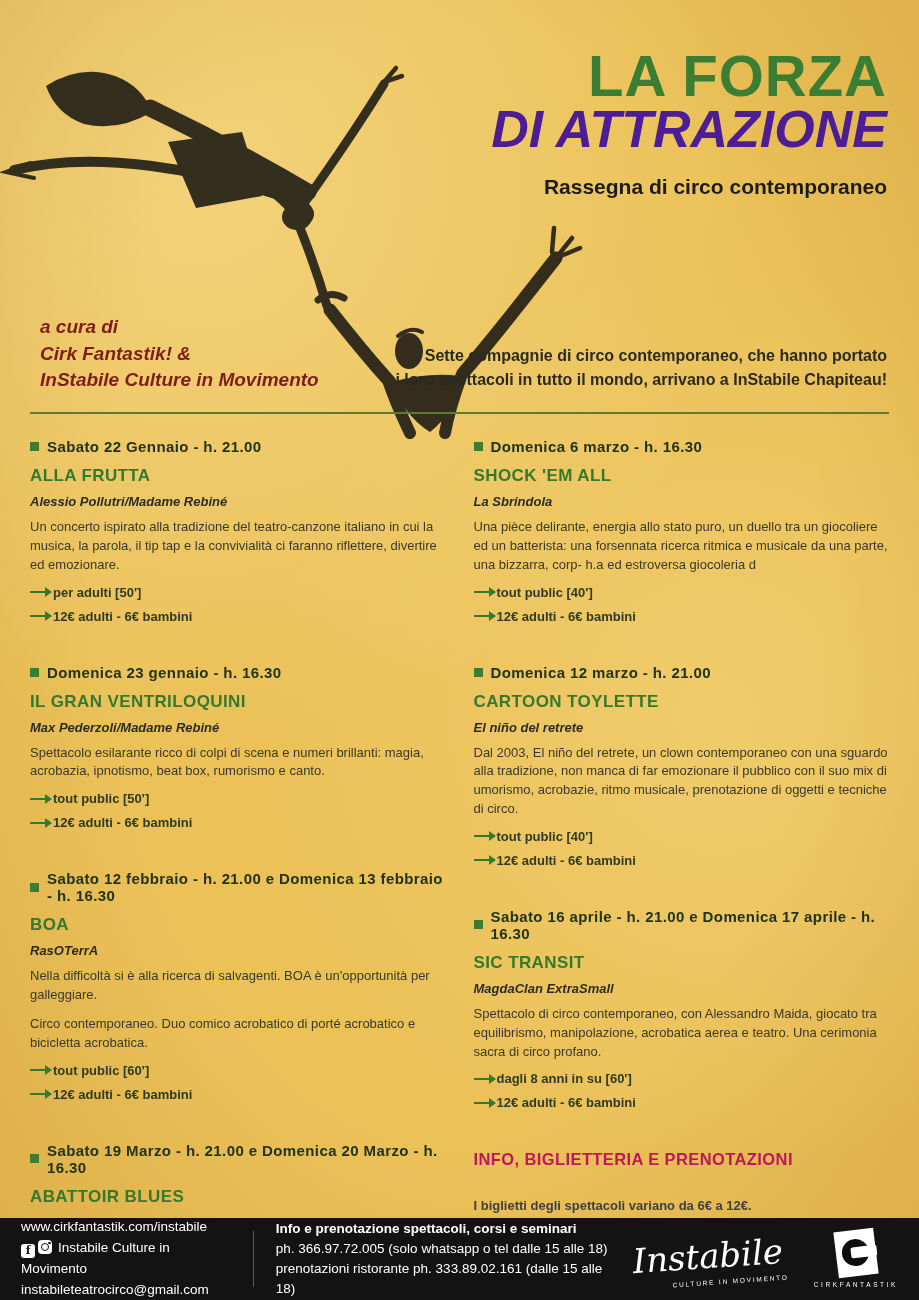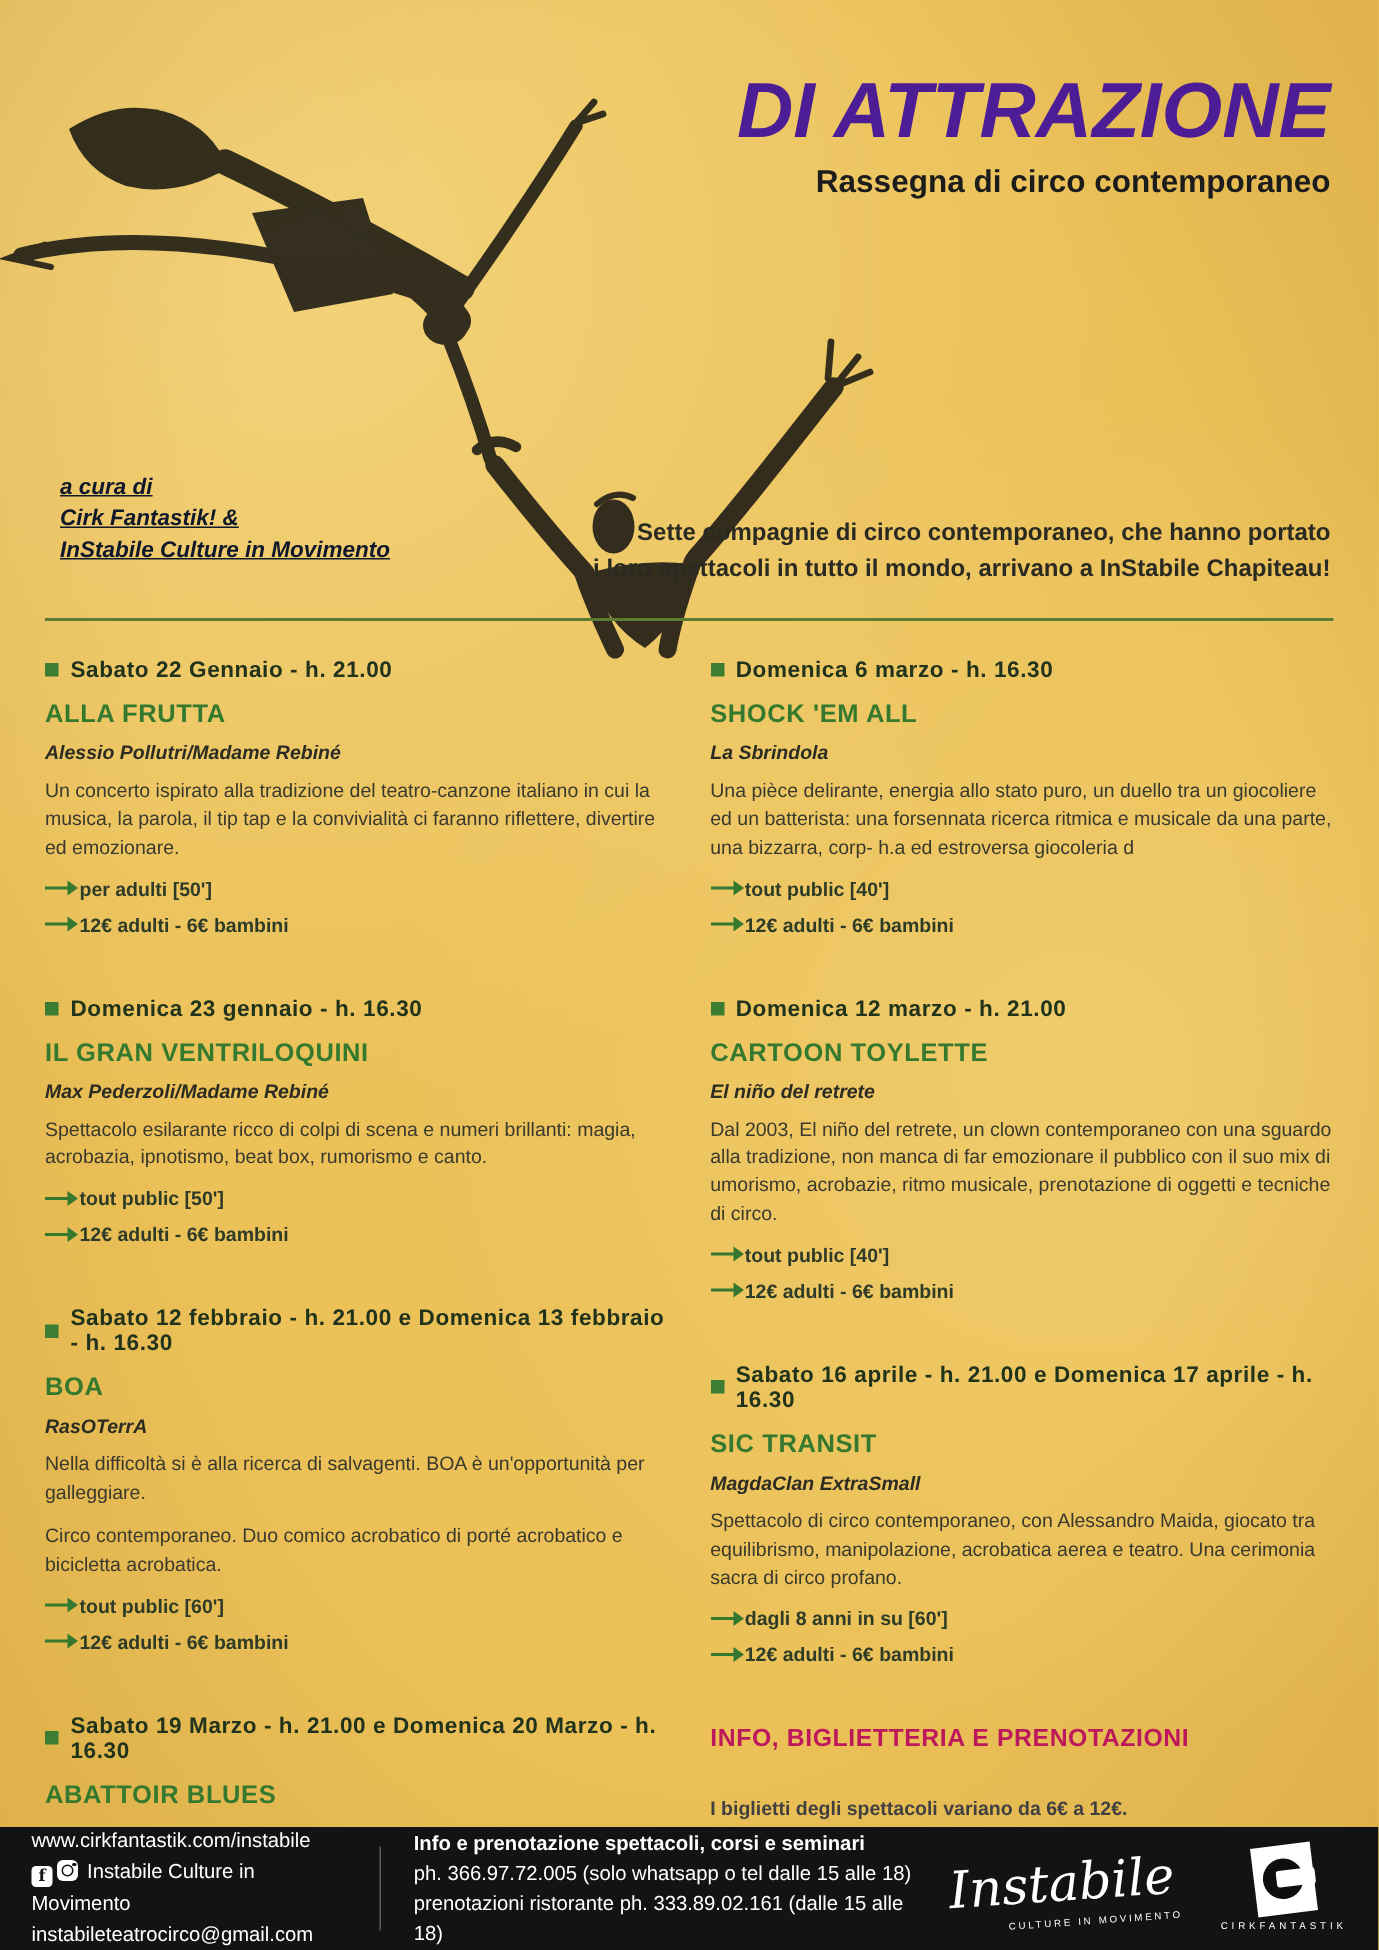--- a/index.html
+++ b/index.html
@@ -9,22 +9,22 @@
     background-color:#ebc158;
     background-image:
       radial-gradient(circle at 22% 14%, rgba(255,238,178,.38), transparent 42%),
       radial-gradient(circle at 78% 55%, rgba(255,235,165,.25), transparent 45%),
       radial-gradient(ellipse at 50% 45%, transparent 55%, rgba(160,100,12,.20) 100%);
   }
   
   .title-block{position:absolute;top:48px;right:32px;text-align:right;z-index:3;}
   .t1{font-size:58px;font-weight:700;letter-spacing:1px;color:#3a7d33;line-height:.95;margin:0;}
   .t2{font-size:52px;font-weight:700;letter-spacing:0;color:#4c1d95;line-height:1.0;margin:0;font-style:italic;}
-  .subtitle{font-size:21px;font-weight:700;color:#1c1c1c;margin-top:10px;}
-  .curators{position:absolute;left:40px;top:314px;font-size:15px;font-style:italic;font-weight:700;color:#0f172a;line-height:1.4;z-index:3;text-decoration:underline;}
+  .subtitle{font-size:21px;font-weight:700;color:#1c1c1c;margin-top:20px;}
+  .curators{position:absolute;left:40px;top:314px;font-size:19px;font-style:italic;font-weight:700;color:#7f1d1d;line-height:1.4;z-index:3;}
   .intro{position:absolute;right:32px;top:344px;text-align:right;font-size:16px;font-weight:600;color:#2a2a22;line-height:1.5;z-index:3;}
   .rule{position:absolute;left:30px;right:30px;top:412px;height:2px;background:#5d7c33;z-index:2;}
   .illustration{position:absolute;top:20px;left:0;width:919px;height:420px;z-index:1;pointer-events:none;}
   
   .columns{position:absolute;top:438px;left:30px;right:30px;display:flex;gap:28px;z-index:2;}
   .col{flex:1 1 0;min-width:0;}
   .event{margin-bottom:40px;}
   .date{display:flex;align-items:center;gap:8px;font-size:15px;font-weight:700;color:#22331c;letter-spacing:.4px;margin:0 0 11px;}
   .sq{width:9px;height:9px;background:#3a7d33;flex:0 0 auto;}
   .etitle{font-size:17px;font-weight:700;letter-spacing:.4px;color:#35792f;margin:0 0 8px;}
@@ -81,20 +81,21 @@
     <path d="M392,362 Q428,352 460,356 Q456,392 430,412 Q404,396 392,362 Z" fill="#201d15" stroke="none"></path>
     <path d="M388,360 C396,384 404,400 410,413" stroke-width="12"></path>
     <path d="M462,354 C454,376 448,396 445,413" stroke-width="12"></path>
     <path d="M150,95 C210,120 260,145 305,175" stroke-width="3" opacity=".5"></path>
     <path d="M335,295 C358,322 374,342 392,360" stroke-width="4" opacity=".5"></path>
     <path d="M552,244 C524,280 498,314 470,348" stroke-width="4" opacity=".5"></path>
   </g>
 </svg>
 
 <header class="title-block">
+  <h1 class="t1">LA FORZA</h1>
   <h1 class="t2">DI ATTRAZIONE</h1>
   <div class="subtitle">Rassegna di circo contemporaneo</div>
 </header>
 
 <div class="curators">
   <div>a cura di</div>
   <div>Cirk Fantastik! &amp;</div>
   <div>InStabile Culture in Movimento</div>
 </div>
 

